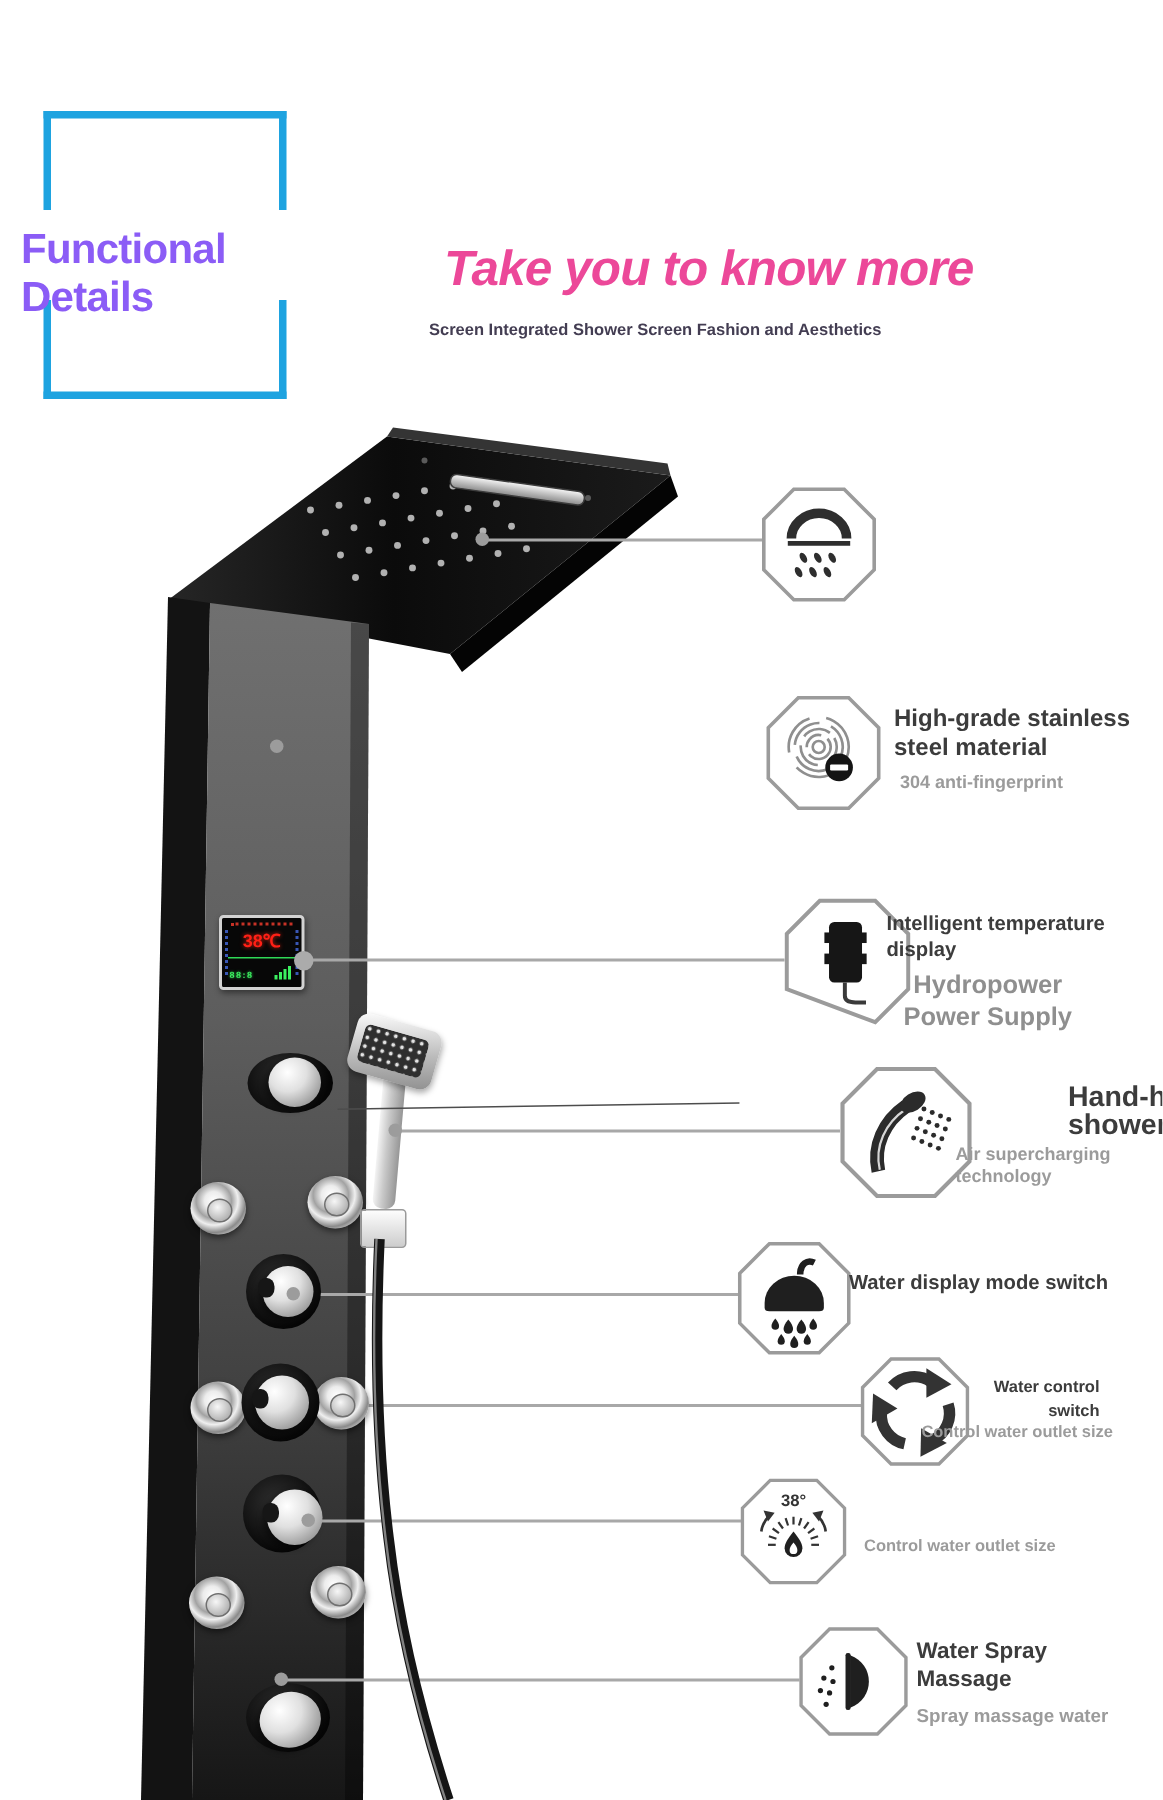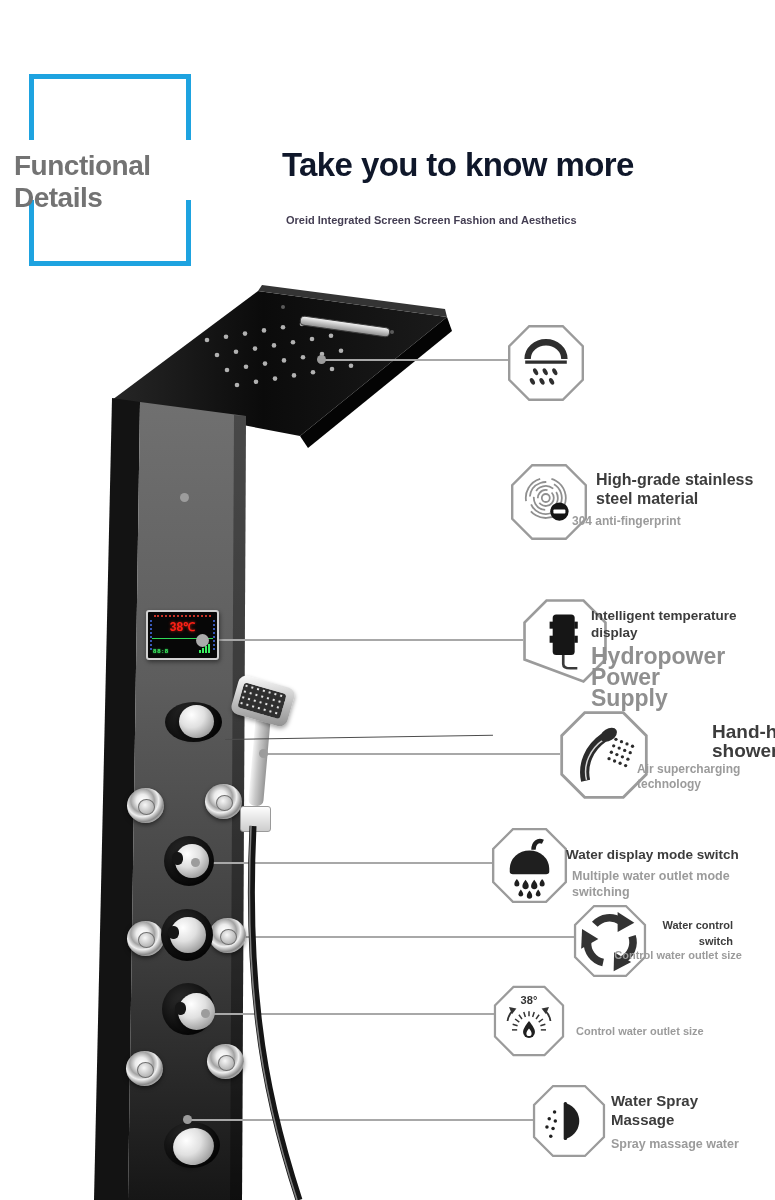--- a/index.html
+++ b/index.html
@@ -2,40 +2,40 @@
 <html><head>
 <meta charset="utf-8">
 <style>
   html,body{margin:0;padding:0;background:#fff;}
   .stage{position:relative;width:775px;height:1200px;background:#ffffff;overflow:hidden;
          font-family:"Liberation Sans",sans-serif;}
 
   
   .frame-bar{position:absolute;background:#1ea3e0;z-index:3;}
   .badge-label{position:absolute;left:14px;top:150px;width:220px;font-size:28px;font-weight:800;
-               color:#737373;letter-spacing:-0.5px;z-index:4;}
-  .main-title{position:absolute;left:282px;top:146px;margin:0;font-size:33px;font-weight:800;
-              color:#0f172a;letter-spacing:-0.6px;z-index:4;}
+               color:#8b5cf6;letter-spacing:-0.5px;z-index:4;}
+  .main-title{position:absolute;left:282px;top:146px;margin:14px;font-size:33px;font-weight:800;
+              color:#ec4899;letter-spacing:-0.6px;z-index:4;font-style:italic;}
   .main-subtitle{position:absolute;left:286px;top:214px;font-size:11px;font-weight:700;
                  color:#433d52;z-index:4;}
 
   
   .scene{position:absolute;left:0;top:0;z-index:1;pointer-events:none;}
   .hose-layer{position:absolute;left:0;top:0;z-index:5;pointer-events:none;}
 
   
   .cline{position:absolute;height:2px;background:#a8a8a8;z-index:2;}
   .cline-thin{position:absolute;height:1px;background:#4d4d4d;z-index:6;
               transform:rotate(-0.9deg);transform-origin:left center;}
   .cdot{position:absolute;width:9px;height:9px;border-radius:50%;background:#9c9c9c;z-index:6;}
   .cdot.big{width:13px;height:13px;background:#ababab;}
 
   
   .lcd{position:absolute;left:146px;top:610px;width:53px;height:46px;background:#070707;
-       border:2px solid #d2d2d2;border-radius:3px;z-index:4;box-shadow:1px 2px 4px rgba(0,0,0,.45);padding-left:16px;}
+       border:2px solid #d2d2d2;border-radius:3px;z-index:4;box-shadow:1px 2px 4px rgba(0,0,0,.45);}
   .lcd-temp{position:absolute;left:0;right:0;top:6px;text-align:center;font-size:12px;font-weight:700;
             color:#ff2016;text-shadow:0 0 3px rgba(255,40,20,.8);}
   .lcd-ticks{position:absolute;left:6px;right:6px;top:3px;border-top:2px dotted #c63226;}
   .lcd-div{position:absolute;left:4px;right:4px;top:26px;height:1px;background:#2fd957;}
   .lcd-green{position:absolute;left:5px;bottom:4px;font-size:6px;font-weight:700;color:#3bf060;
              letter-spacing:1px;text-shadow:0 0 2px rgba(60,240,100,.8);}
   .lcd-bars{position:absolute;right:7px;bottom:5px;display:flex;align-items:flex-end;gap:1px;}
   .lcd-bars span{display:block;width:2px;background:#3bf060;}
   .lcd-blue-l{position:absolute;left:2px;top:8px;bottom:8px;border-left:2px dotted #4e79ff;opacity:.7;}
   .lcd-blue-r{position:absolute;right:2px;top:8px;bottom:8px;border-left:2px dotted #4e79ff;opacity:.7;}
@@ -61,23 +61,23 @@
              transform:rotate(5deg);background:linear-gradient(90deg,#f4f4f4,#cacaca 40%,#969696);}
   .hs-bracket{position:absolute;left:240px;top:806px;width:29px;height:24px;border-radius:3px;z-index:4;
               background:linear-gradient(#fdfdfd,#cdcdcd);border:1px solid #9a9a9a;}
 
   
   .feat-icon{position:absolute;z-index:7;}
   .f-title{position:absolute;font-weight:700;color:#3c3c3c;z-index:7;}
   .f-sub{position:absolute;font-weight:700;color:#9b9b9b;z-index:7;}
   .t1{left:590px;top:334px;width:178px;font-size:15px;line-height:19px;}
   .t2{left:596px;top:470px;width:172px;font-size:16px;line-height:19px;}
-  .s2{left:572px;top:514px;font-size:12px;}
+  .s2{left:600px;top:514px;font-size:12px;}
   .t3{left:591px;top:607px;width:195px;font-size:13.5px;line-height:17px;}
-  .s3{left:591px;top:646px;width:135px;font-size:23px;line-height:21px;color:#8f8f8f;}
+  .s3{left:591px;top:646px;width:135px;font-size:17px;line-height:21px;color:#8f8f8f;text-align:center;}
   .t4{left:667px;top:722px;width:112px;font-size:19px;line-height:19px;margin-left:45px;}
   .s4{left:637px;top:762px;width:140px;font-size:12px;line-height:15px;}
   .t5{left:566px;top:847px;width:195px;font-size:13.5px;}
   .s5{left:572px;top:868px;width:162px;font-size:12.5px;line-height:16px;}
   .t6{right:42px;top:917px;width:100px;font-size:11px;line-height:16px;text-align:right;}
   .s6{right:33px;top:949px;font-size:11px;white-space:nowrap;}
   .t7{right:35px;top:998px;width:188px;font-size:11.5px;line-height:14px;text-align:right;}
   .s7{left:576px;top:1025px;font-size:11px;white-space:nowrap;}
   .t8{left:611px;top:1091px;width:124px;font-size:15px;line-height:19px;}
   .s8{left:611px;top:1137px;font-size:12.5px;}
@@ -90,21 +90,21 @@
   <div>
     <div class="frame-bar" style="left:29px;top:74px;width:162px;height:5px"></div>
     <div class="frame-bar" style="left:29px;top:261px;width:162px;height:5px"></div>
     <div class="frame-bar" style="left:29px;top:74px;width:5px;height:66px"></div>
     <div class="frame-bar" style="left:29px;top:200px;width:5px;height:66px"></div>
     <div class="frame-bar" style="left:186px;top:74px;width:5px;height:66px"></div>
     <div class="frame-bar" style="left:186px;top:200px;width:5px;height:66px"></div>
   </div>
   <div class="badge-label">Functional Details</div>
   <h1 class="main-title">Take you to know more</h1>
-  <div class="main-subtitle">Oreid Integrated Screen Screen Fashion and Aesthetics</div>
+  <div class="main-subtitle">Screen Integrated Shower Screen Fashion and Aesthetics</div>
 
   <svg class="scene" width="775" height="1200" viewBox="0 0 775 1200">
     <defs>
       <linearGradient id="faceGrad" x1="0" y1="0" x2="0" y2="1">
         <stop offset="0" stop-color="#707070"></stop>
           <stop offset="0.35" stop-color="#5d5d5d"></stop>
         <stop offset="0.65" stop-color="#424242"></stop>
           <stop offset="1" stop-color="#161616"></stop>
       </linearGradient>
       <linearGradient id="headGrad" x1="0" y1="0" x2="1" y2="0">
@@ -323,21 +323,20 @@
       <use href="#drp" transform="translate(34,71) scale(0.8)"></use>
       <use href="#drp" transform="translate(45,73)"></use>
       <use href="#drp" transform="translate(56,73)"></use>
       <use href="#drp" transform="translate(66,71) scale(0.8)"></use>
       <use href="#drp" transform="translate(39,84) scale(0.75)"></use>
       <use href="#drp" transform="translate(50,86) scale(0.85)"></use>
       <use href="#drp" transform="translate(61,84) scale(0.75)"></use>
     </g>
   </svg>
   <div class="f-title t5">Water display mode switch</div>
-  <div class="f-sub s5">Multiple water outlet mode switching</div>
 
   <svg class="feat-icon" style="left:572px;top:903px" width="76" height="76" viewBox="0 0 100 100">
     <polygon points="29,4 71,4 96,29 96,71 71,96 29,96 4,71 4,29" fill="#fff" stroke="#9b9b9b" stroke-width="3"></polygon>
     <g>
       <g>
         <path d="M 30 28 A 26 26 0 0 1 64 24" fill="none" stroke="#333" stroke-width="10"></path>
         <polygon points="60,12 82,26 60,38" fill="#333"></polygon>
       </g>
       <g transform="rotate(120 50 50)">
         <path d="M 30 28 A 26 26 0 0 1 64 24" fill="none" stroke="#333" stroke-width="10"></path>

